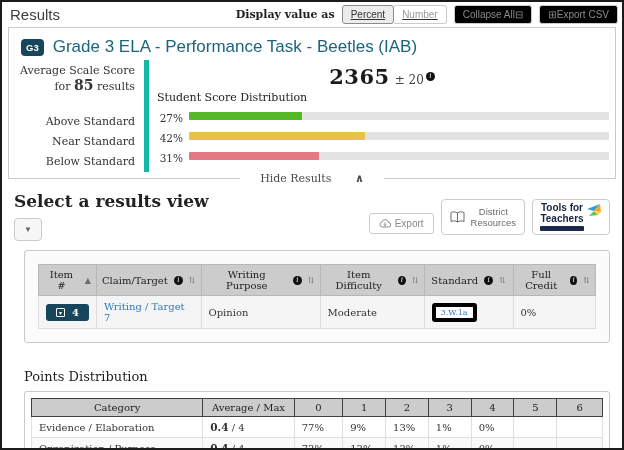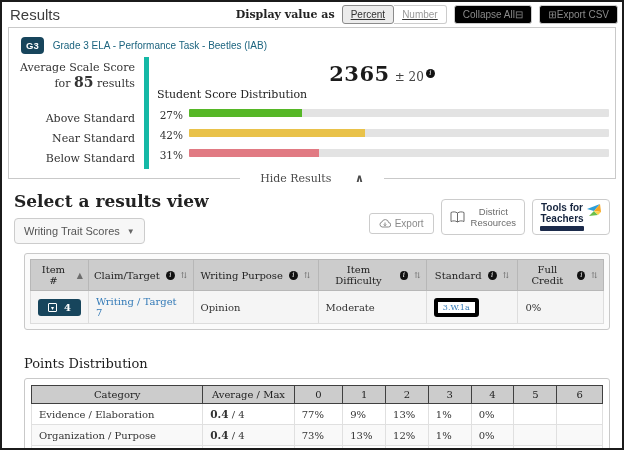--- a/index.html
+++ b/index.html
@@ -20,21 +20,21 @@
   .seg { display:flex;text-decoration:underline; }
   .seg .seg-btn { font-family:"Liberation Sans",sans-serif; font-size:10px; padding:3px 8px; background:#fff; border:1px solid #ccc; color:#9a9a9a; cursor:pointer; }
   .seg .sel { background:#ececec; border:1px solid #8b8b8b; color:#333; border-radius:3px; position:relative; z-index:1; }
   .seg .unsel { border-left:none; border-radius:0 3px 3px 0; }
   .tbtn { font-family:"Liberation Sans",sans-serif; font-size:10px; padding:3px 8px; background:#000000; border:1px solid #ccc; color:#8a8a8a; border-radius:3px; display:flex; align-items:center; cursor:pointer; }
   .tbtn .ic { font-size:10px; }
   
   .main-card { position:relative; margin:2px 6px 0 6px; height:152px; border:1px solid #c9c9c9; background:#fff; }
   .card-title-row { display:flex; align-items:center; gap:9px; padding:9px 12px 3px 12px; }
   .g3-badge { background:#17455c; color:#fff; font-family:"Liberation Sans",sans-serif; font-size:9.5px; font-weight:bold; padding:3px 5px; border-radius:4px; }
-  .assess-title { color:#1c647f; font-family:"Liberation Sans",sans-serif; font-size:10px; }
+  .assess-title { color:#1c647f; font-family:"Liberation Sans",sans-serif; font-size:17px; }
   .summary { display:grid; grid-template-columns:140px 1fr; }
   .sum-left { text-align:right; padding-right:9px; border-right:5px solid #14b8a6; font-size:11px; color:#333; }
   .sum-left.head { padding-top:3px; height:52px; line-height:15px; }
   .big-count { font-size:14px; font-weight:bold; }
   .sum-right.head { height:52px; position:relative; }
   .score-line { text-align:center; padding-top:4px; }
   .score-num { font-size:21px; font-weight:bold; color:#1b1b1b; letter-spacing:0.5px; }
   .score-err { font-size:12px; color:#444; }
   .info-dot { display:inline-block; width:9px; height:9px; border-radius:50%; background:#111; color:#fff; font-size:7px; line-height:9px; text-align:center; font-style:italic; vertical-align:6px; margin-left:2px; }
   .dist-title { font-size:11px; color:#222; padding-left:8px; margin-top:2px; }
@@ -51,21 +51,21 @@
   .view-label { font-size:17px; font-weight:bold; color:#222; }
   .dropdown { margin-top:7px; display:inline-flex; align-items:center; gap:7px; font-family:"Liberation Sans",sans-serif; font-size:11px; color:#555; background:#f7f7f7; border:1px solid #ccc; border-radius:4px; padding:6px 9px; cursor:pointer; }
   .dd-chev { font-size:8px; color:#666; }
   .right-btns { display:flex; align-items:flex-end; gap:7px; margin-top:8px; }
   .btn-export { font-family:"Liberation Sans",sans-serif; font-size:10px; color:#8a8a8a; background:#fff; border:1px solid #ccc; border-radius:3px; padding:4px 9px; display:flex; align-items:center; gap:4px; margin-bottom:1px; cursor:pointer; }
   .btn-district { font-family:"Liberation Sans",sans-serif; font-size:9.5px; color:#6b6b6b; background:#fff; border:1px solid #ccc; border-radius:4px; padding:5px 8px; display:flex; align-items:center; gap:6px; height:36px; line-height:11px; cursor:pointer; }
   .btn-tft { background:#fff; border:1px solid #ccc; border-radius:4px; padding:3px 7px; height:36px; display:flex; align-items:flex-start; gap:2px; cursor:pointer; }
   .tft-text { font-family:"Liberation Sans",sans-serif; font-weight:bold; font-size:10px; line-height:10.5px; color:#16253f; }
   .tft-bar { margin-top:2px; height:5px; width:44px; background:#1b2a4a; border-radius:1px; }
   
-  .item-card { margin:0 12px 0 22px; border:1px solid #c9c9c9; border-radius:3px; background:#fbfbfb; padding:5px; }
+  .item-card { margin:0 12px 0 22px; border:1px solid #c9c9c9; border-radius:3px; background:#fbfbfb; padding:13px; }
   table { width:100%; border-collapse:collapse; }
   .item-tbl th { background:#ccc; border:1px solid #b7b7b7; font-weight:normal; font-size:10px; color:#222; padding:4px 5px; }
   .th-inner { display:flex; align-items:center; justify-content:center; gap:4px; }
   .sort-ic { color:#6d6d6d; font-size:8px; margin-left:2px; }
   .item-tbl td { background:#f5f5f5; border:1px solid #ddd; font-size:10px; padding:5px 7px; }
   .item-pill { display:inline-flex; align-items:center; gap:7px; background:#17455c; color:#fff; border-radius:3px; padding:3px 10px; font-size:10px; font-weight:bold; cursor:pointer; }
   .expand-sq { width:9px; height:9px; border:1px solid #fff; border-radius:1px; font-size:6px; line-height:8px; text-align:center; font-weight:normal; }
   .link { color:#337ab7; text-decoration:none; cursor:pointer; }
   .std-badge { display:inline-block; border:4px solid #000000; color:#337ab7; background:#fff; font-size:8px; padding:1px 5px; border-radius:3px; cursor:pointer; }
   
@@ -147,21 +147,20 @@
 
   <div class="hide-results">
     <span><span>Hide Results</span> <span class="chev">∧</span></span>
   </div>
 </div>
 
 <div class="view-section">
   <div>
     <div class="view-label">Select a results view</div>
     <div class="dropdown">
-      <span>Writing Trait Scores</span>
       <span class="dd-chev">▼</span>
     </div>
   </div>
   <div class="right-btns">
     <button class="btn-export">
       <svg width="12" height="9" viewBox="0 0 12 9">
           <path d="M9.6 3.6A3.4 3.4 0 0 0 3 2.9 2.6 2.6 0 0 0 3.2 8h6.2a2.2 2.2 0 0 0 .2-4.4z" fill="none" stroke="#8a8a8a" stroke-width="1"></path>
           <path d="M6 3.5v3M4.8 5.5L6 6.8 7.2 5.5" stroke="#8a8a8a" stroke-width="1" fill="none"></path>
         </svg>
       <span>Export</span>

